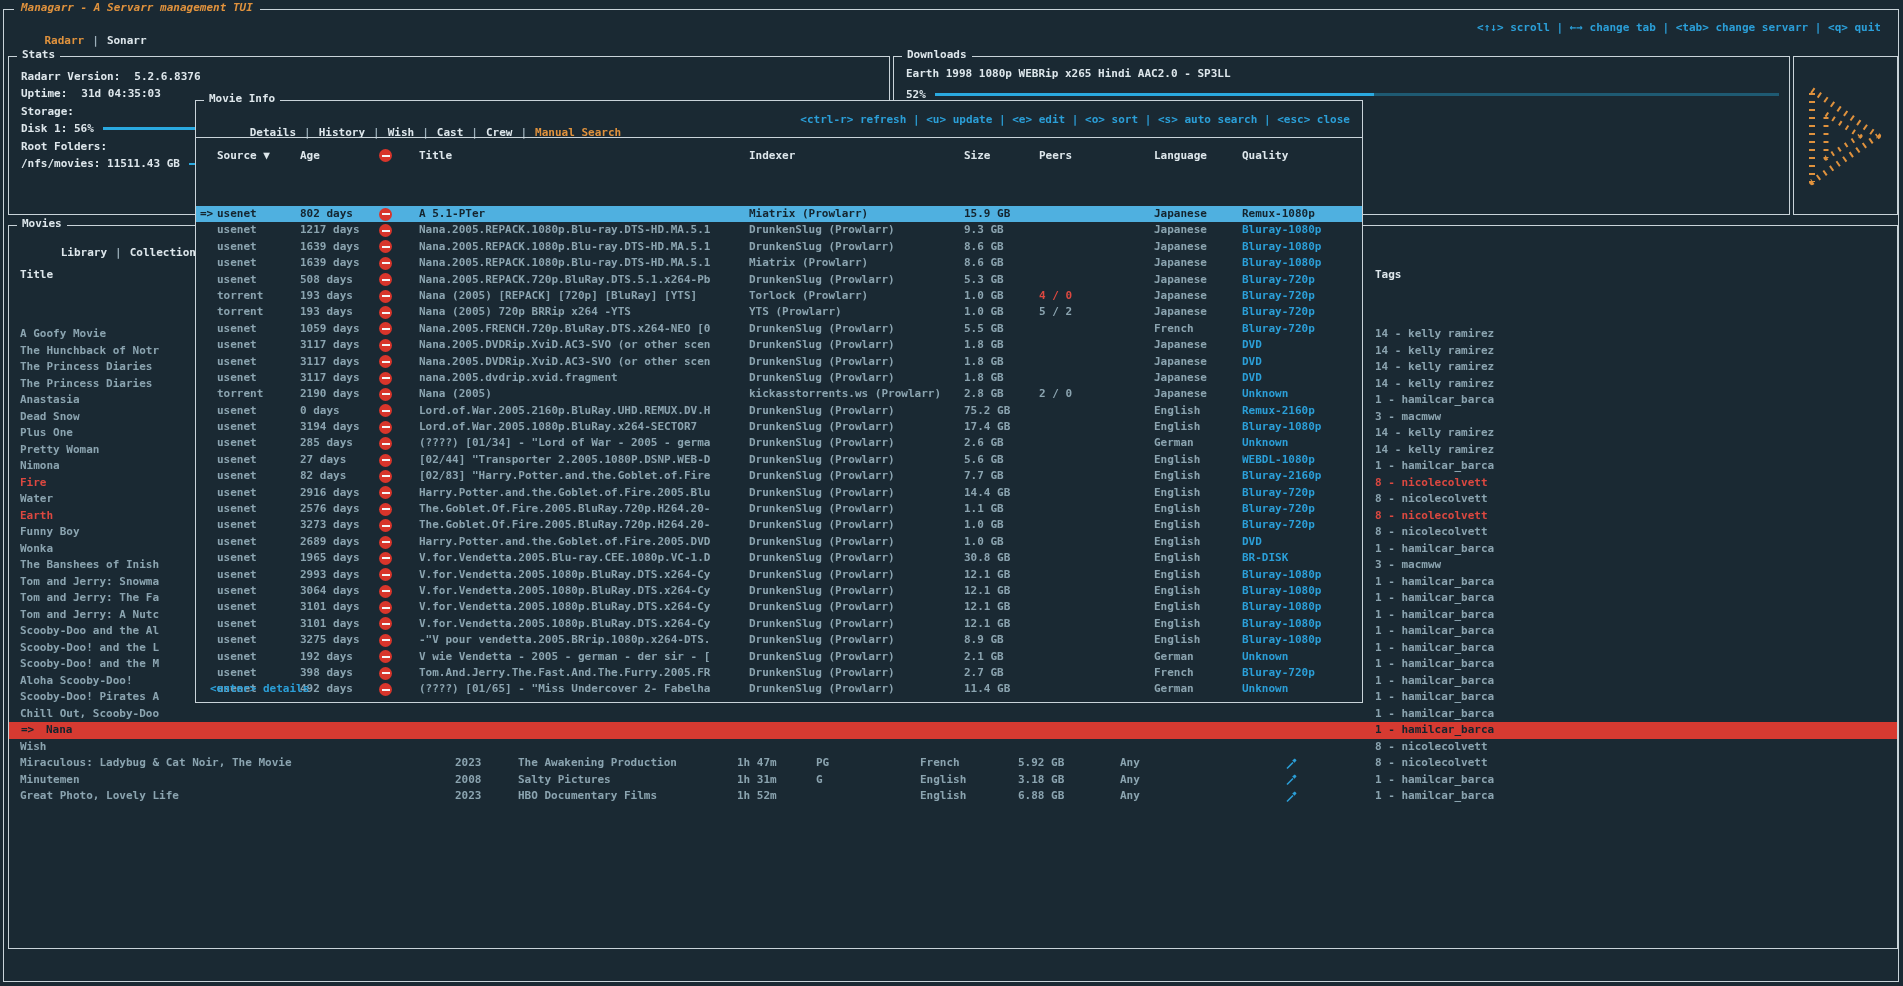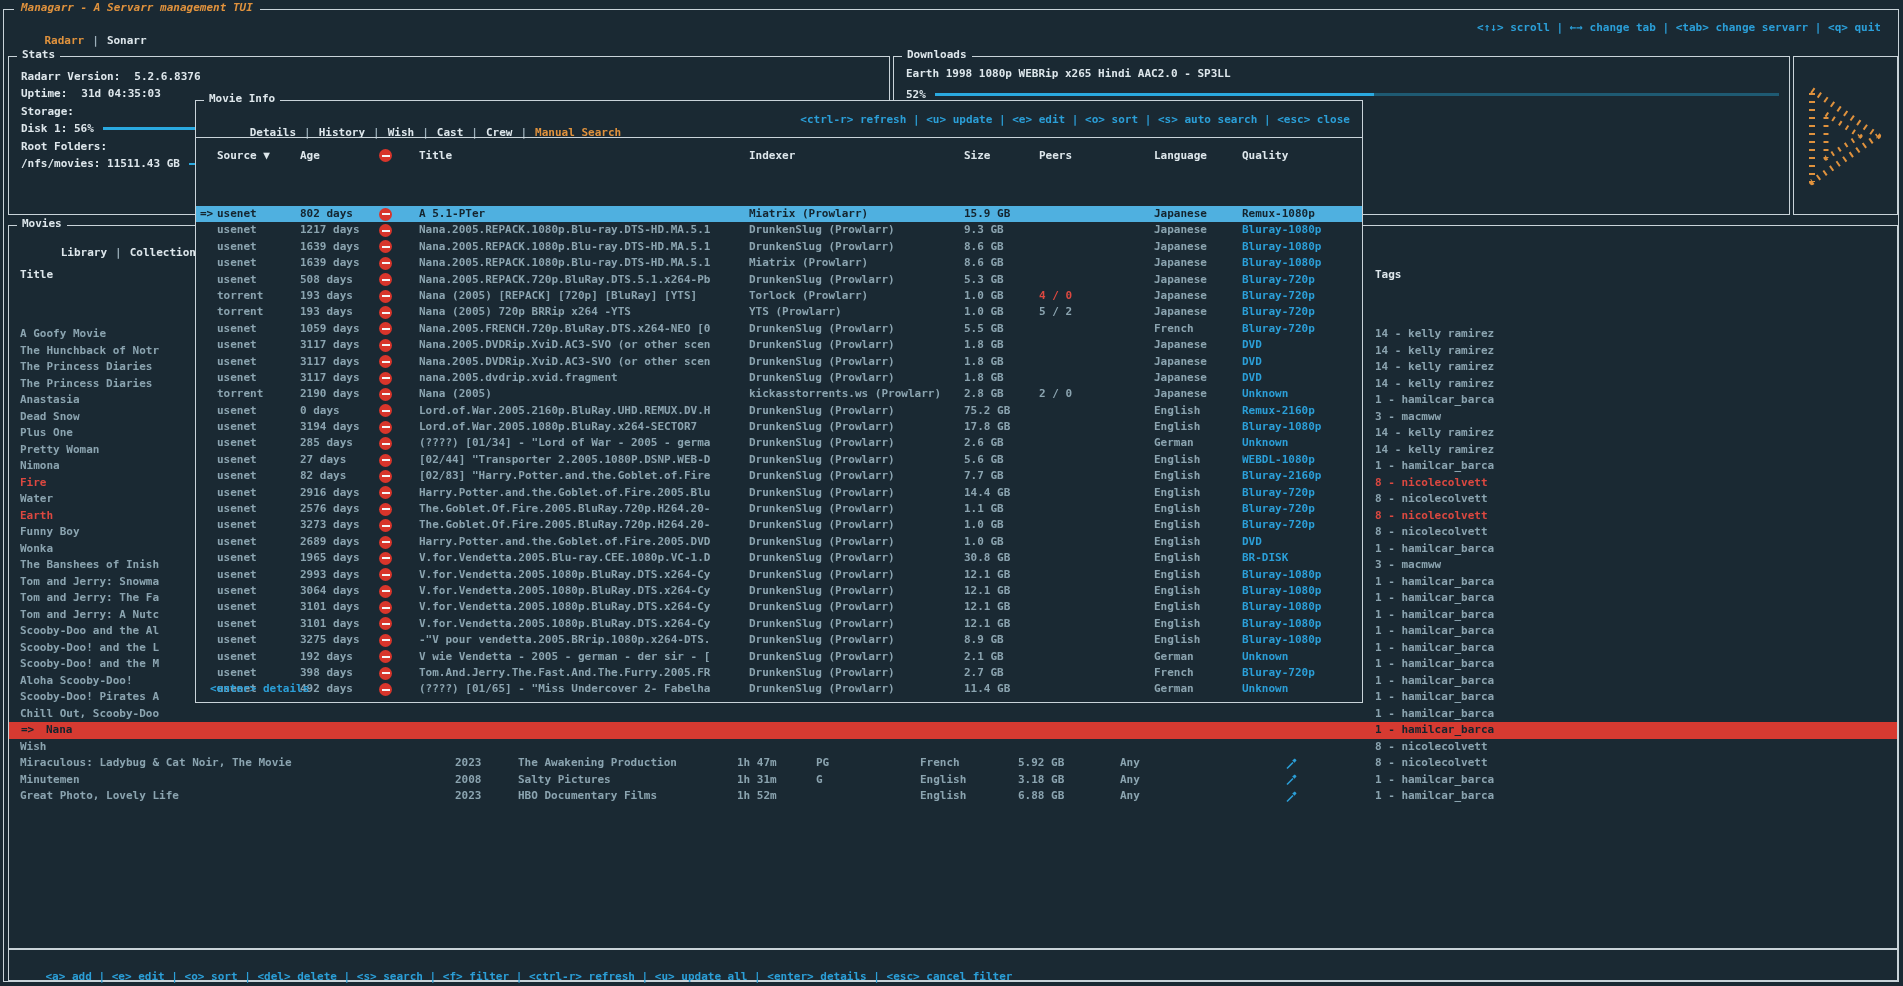--- a/index.html
+++ b/index.html
@@ -708,21 +708,21 @@
           <div>75.2 GB</div>
           <div class="c-prs"></div>
           <div>English</div>
           <div class="c-q">Remux-2160p</div>
         </div><div class="mi-row mi-grid">
           <div>usenet</div>
           <div>3194 days</div>
           <div class="c-icn"><span class="noentry"></span></div>
           <div>Lord.of.War.2005.1080p.BluRay.x264-SECTOR7</div>
           <div>DrunkenSlug (Prowlarr)</div>
-          <div>17.8 GB</div>
+          <div>17.4 GB</div>
           <div class="c-prs"></div>
           <div>English</div>
           <div class="c-q">Bluray-1080p</div>
         </div><div class="mi-row mi-grid">
           <div>usenet</div>
           <div>285 days</div>
           <div class="c-icn"><span class="noentry"></span></div>
           <div>(????) [01/34] - "Lord of War - 2005 - germa</div>
           <div>DrunkenSlug (Prowlarr)</div>
           <div>2.6 GB</div>
@@ -877,16 +877,13 @@
           <div>DrunkenSlug (Prowlarr)</div>
           <div>11.4 GB</div>
           <div class="c-prs"></div>
           <div>German</div>
           <div class="c-q">Unknown</div>
         </div></div>
     <div class="mi-footer">&lt;enter&gt; details</div>
   </div>
 
   
-  <div class="footer-box">
-    <span>&lt;a&gt; add | &lt;e&gt; edit | &lt;o&gt; sort | &lt;del&gt; delete | &lt;s&gt; search | &lt;f&gt; filter | &lt;ctrl-r&gt; refresh | &lt;u&gt; update all | &lt;enter&gt; details | &lt;esc&gt; cancel filter</span>
-  </div>
 </div>
 
 </body></html>

